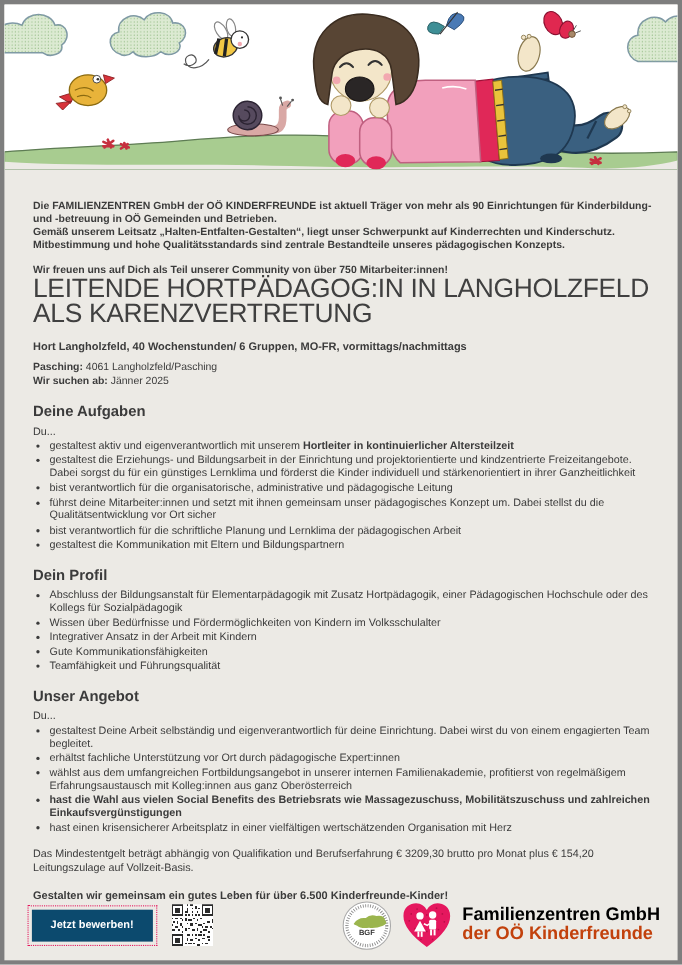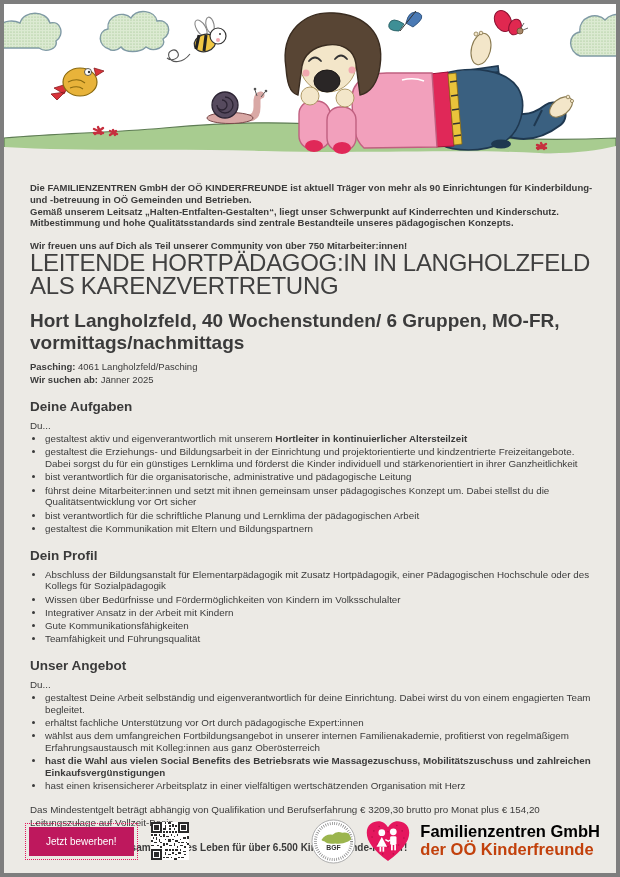--- a/index.html
+++ b/index.html
@@ -7,33 +7,33 @@
     position:relative; width:620px; height:877px; box-sizing:border-box;
     border:4px solid #7E7E7E; background:#ECEAE5; overflow:hidden;
     font-family:"Liberation Sans","DejaVu Sans",sans-serif; color:#3B3B3B;
   }
   .hero{height:150px;background:#fff;}
   .hero svg{display:block;}
   .content{padding:28px 16px 0 26px;}
   .intro{font-size:9.5px;font-weight:bold;line-height:1.24;}
   .intro .gap{height:11px;}
   .title{color:#404040;font-size:24px;font-weight:400;letter-spacing:-0.3px;line-height:0.95;}
-  .subtitle{margin-top:13px;font-size:19px;font-weight:bold;}
+  .subtitle{margin-top:13px;font-size:10px;font-weight:bold;}
   .meta{margin-top:7px;font-size:9.5px;line-height:1.3;}
   .b{font-weight:bold;}
   h3.sec{font-size:13.5px;font-weight:bold;margin:13px 0 6px 0;}
   .lead{font-size:9.8px;margin:0 0 2px 0;}
   ul.bullets{margin:0;padding-left:15px;font-size:9.8px;line-height:1.2;}
   ul.bullets li{margin:0 0 1.5px 0;}
   .salary{font-size:9.8px;line-height:1.3;margin-top:12px;}
   .cta{font-size:10px;font-weight:bold;line-height:1.3;margin-top:11px;}
   .footer{position:absolute;left:25px;right:16px;bottom:5px;height:54px;display:flex;align-items:center;}
   .apply-btn{
-    background:#be185d;color:#fff;border:none;font-family:inherit;font-size:10px;
-    padding:9px 17px;outline:1.5px dotted #E5175E;outline-offset:3px;cursor:pointer;
+    background:#0c4a6e;color:#fff;border:none;font-family:inherit;font-size:10px;
+    padding:9px 17px;outline:1.5px dotted #E5175E;outline-offset:3px;cursor:pointer;font-weight:bold;
   }
   .qr{width:38px;height:38px;margin-left:17px;}
   .spacer{flex:1;}
   .bgf{width:45px;height:45px;}
   .heart{width:46px;height:43px;margin-left:9px;}
   .logo-text{margin-left:9px;line-height:1.08;white-space:nowrap;}
   .logo-text .l1{color:#000000;font-weight:bold;font-size:16.5px;}
   .logo-text .l2{color:#c2410c;font-weight:bold;font-size:16.5px;}
 </style>
 </head>

